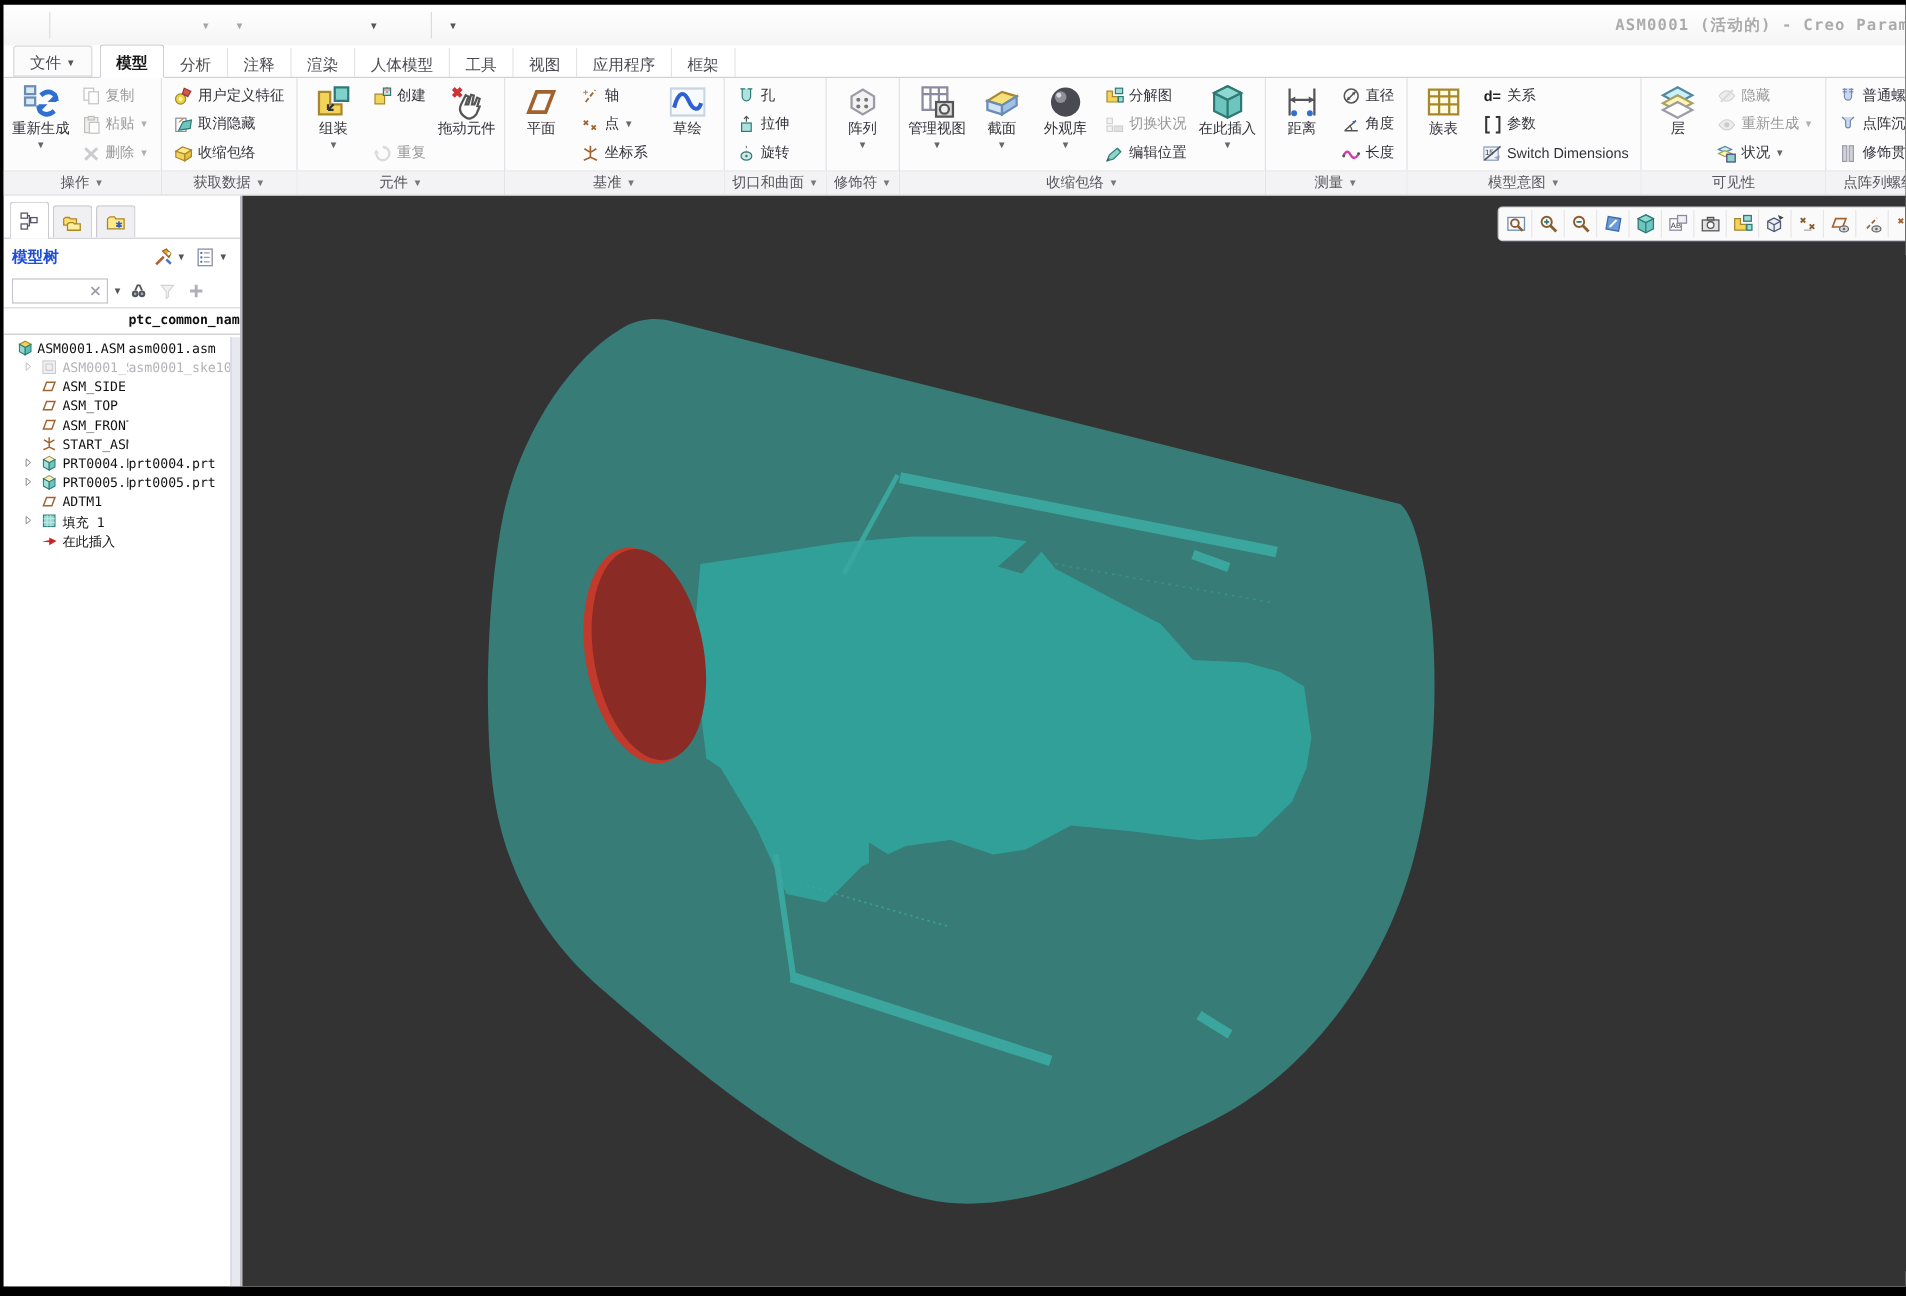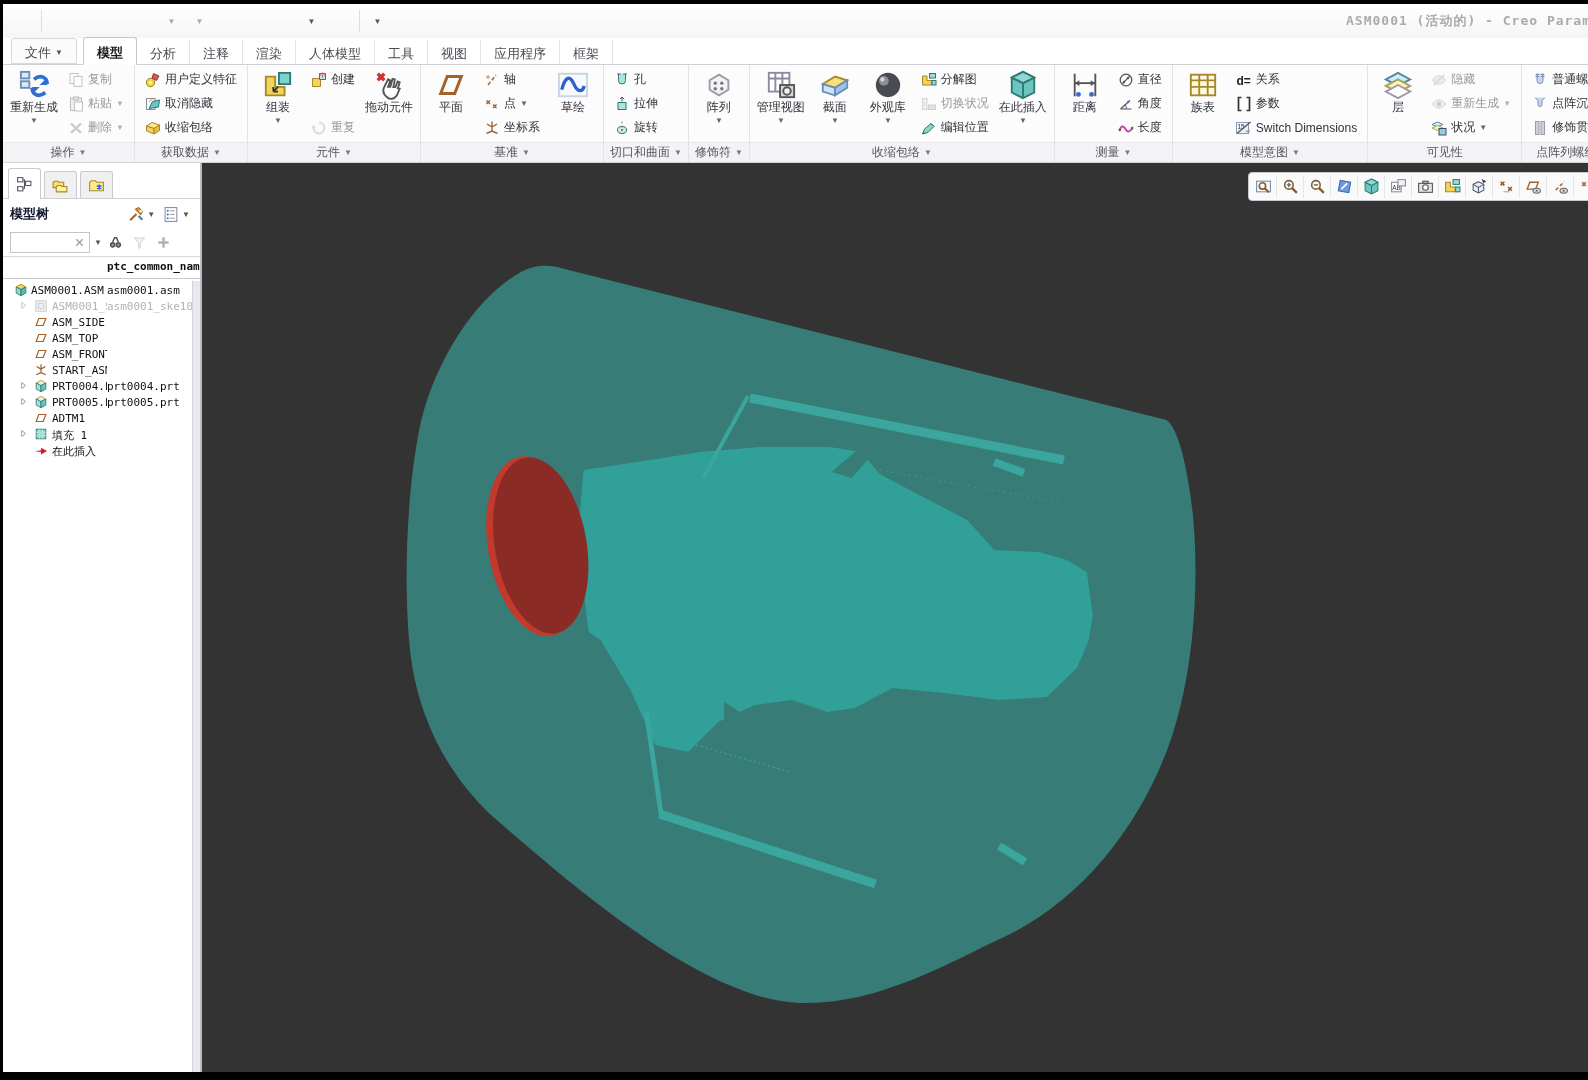--- a/index.html
+++ b/index.html
@@ -48,21 +48,21 @@
   .main{flex:1;display:flex;overflow:hidden;}
   .panel{width:197px;flex:none;background:#fff;border-right:2px solid #b9bcc4;
          display:flex;flex-direction:column;position:relative;overflow:hidden;}
   .ptabs{height:35px;flex:none;display:flex;align-items:flex-end;padding-left:5px;gap:3px;
          border-bottom:1px solid #cfcfd4;}
   .ptab{width:31px;height:26px;border:1px solid #c9c9cf;border-bottom:none;border-radius:3px 3px 0 0;
         background:#f0f0f2;display:flex;align-items:center;justify-content:center;}
   .ptab.active{background:#fff;height:30px;margin-bottom:-1px;}
   .ptab svg{width:17px;height:17px;}
   .phead{height:30px;flex:none;display:flex;align-items:center;padding:0 7px;}
-  .ptitle{font-size:13px;font-weight:bold;color:#0f172a;}
+  .ptitle{font-size:13px;font-weight:bold;color:#1d4ed8;}
   .phicons{margin-left:auto;display:flex;align-items:center;gap:2px;}
   .phbtn{display:flex;align-items:center;gap:2px;padding:2px 3px;border-radius:2px;}
   .phbtn svg{width:17px;height:17px;}
   .phbtn .darr{font-size:8px;color:#555;}
   .psearch{height:27px;flex:none;display:flex;align-items:center;padding:0 7px;gap:4px;}
   .sbox{width:78px;height:19px;border:1px solid #c4c4cc;display:flex;align-items:center;background:#fff;}
   .sbox input{border:none;outline:none;width:58px;height:15px;font-size:11px;padding:0 2px;}
   .sbox .icon svg{width:13px;height:13px;}
   .psearch .darr{font-size:8px;color:#555;}
   .pminibtn{display:flex;align-items:center;justify-content:center;width:20px;height:20px;border-radius:2px;}

